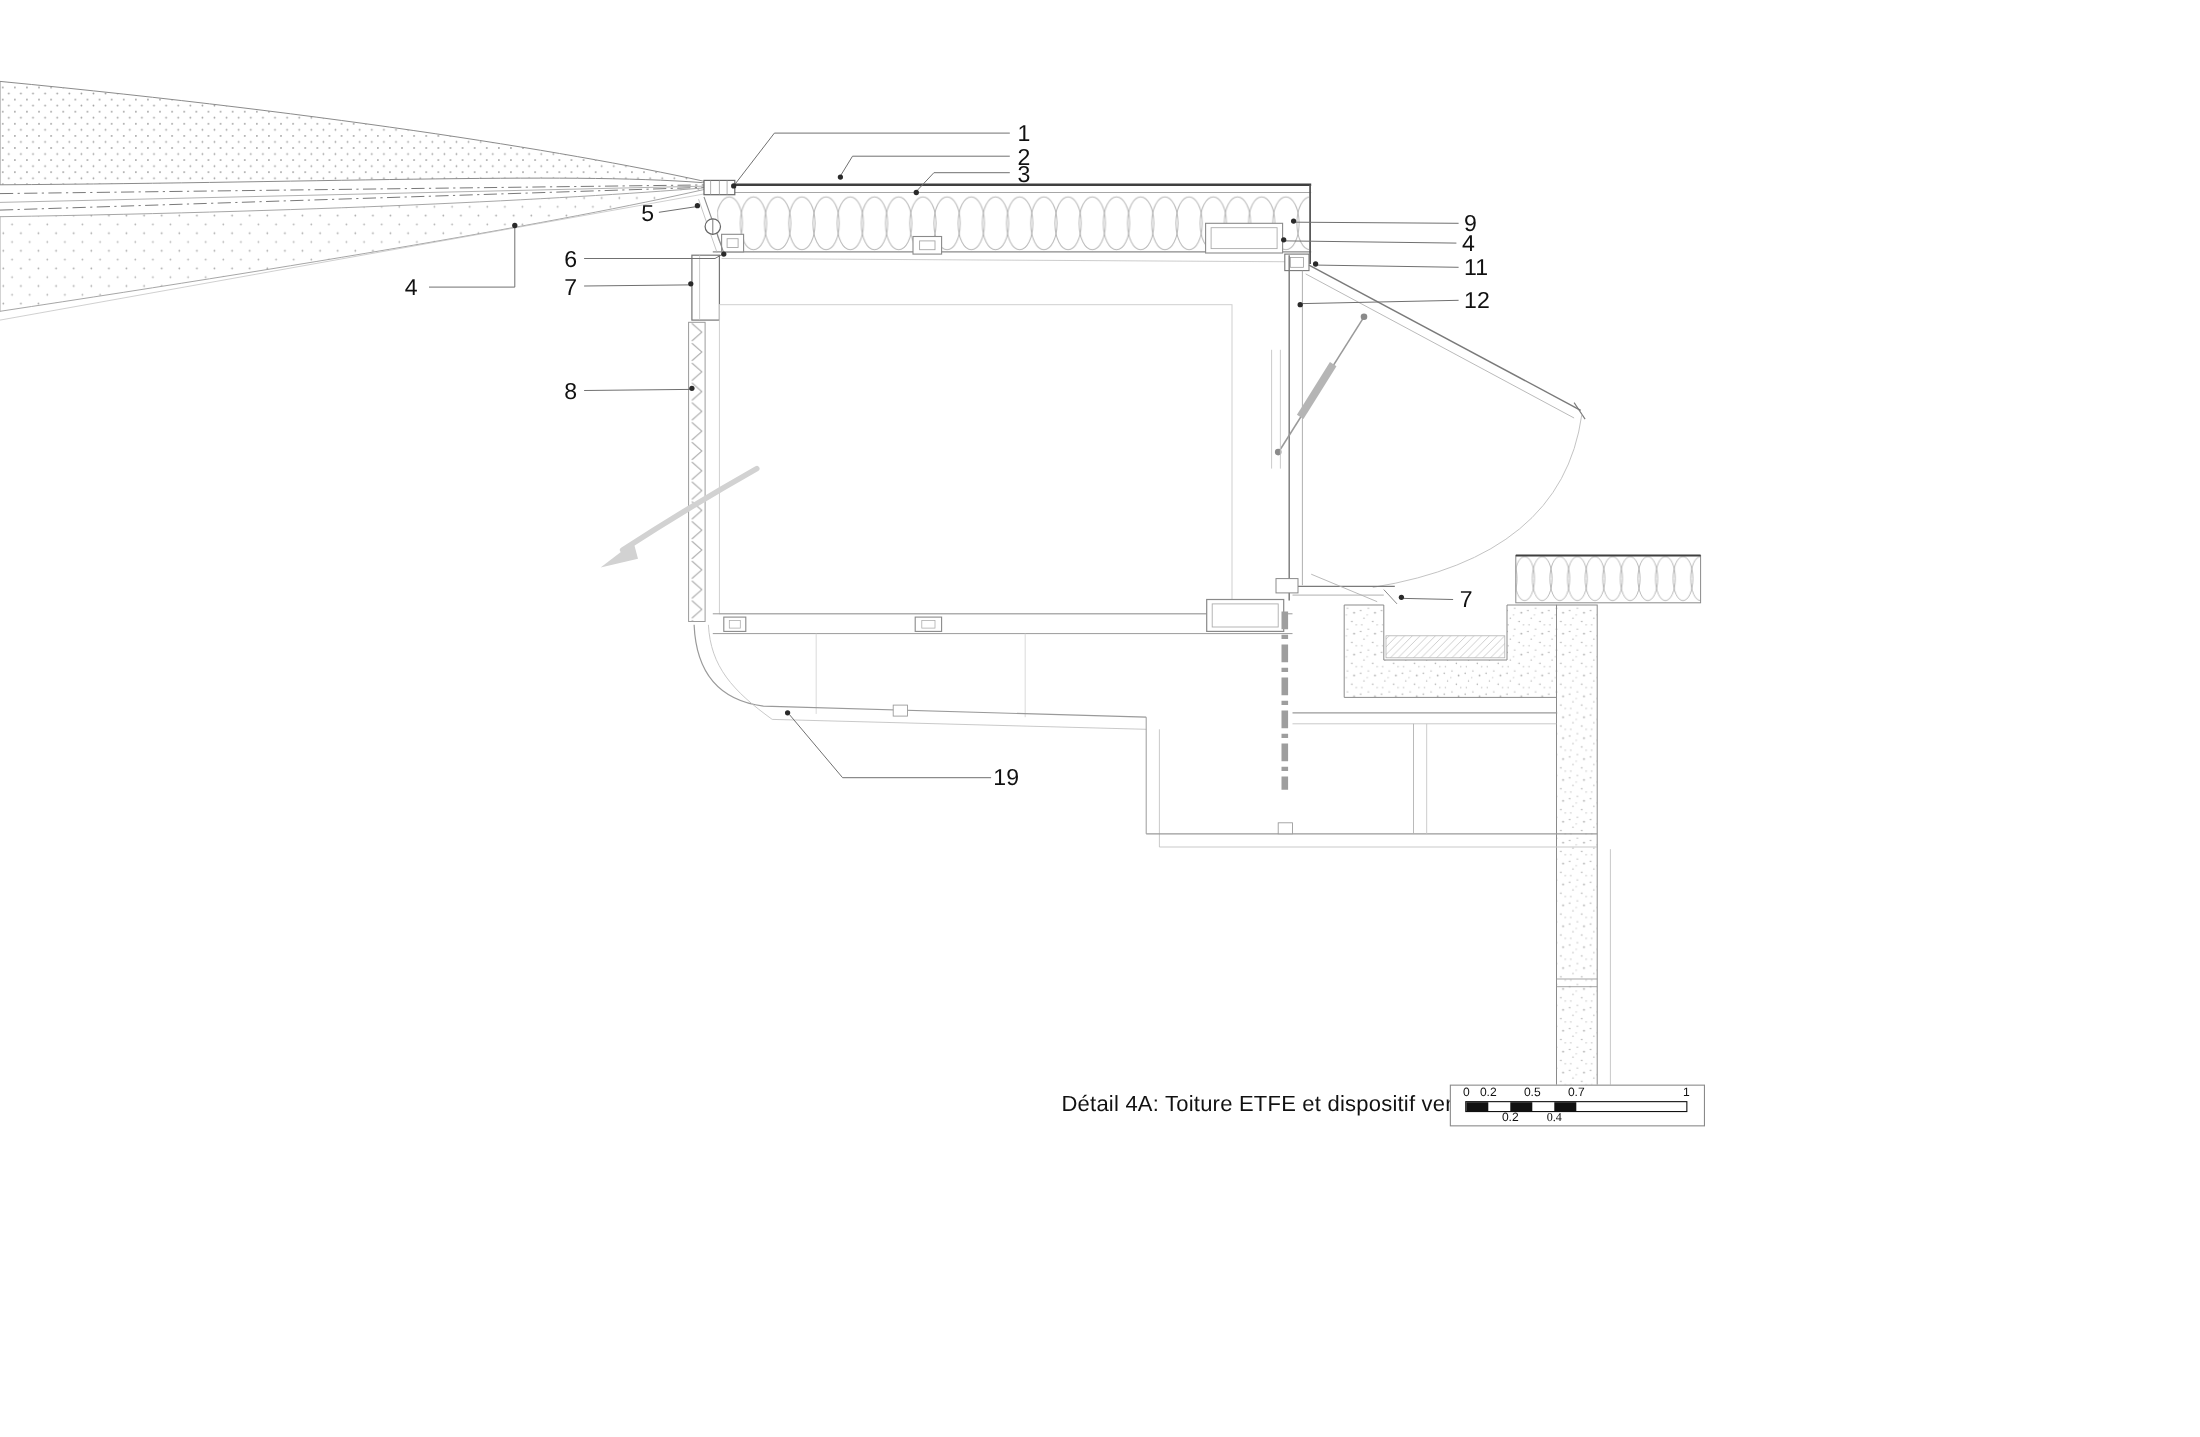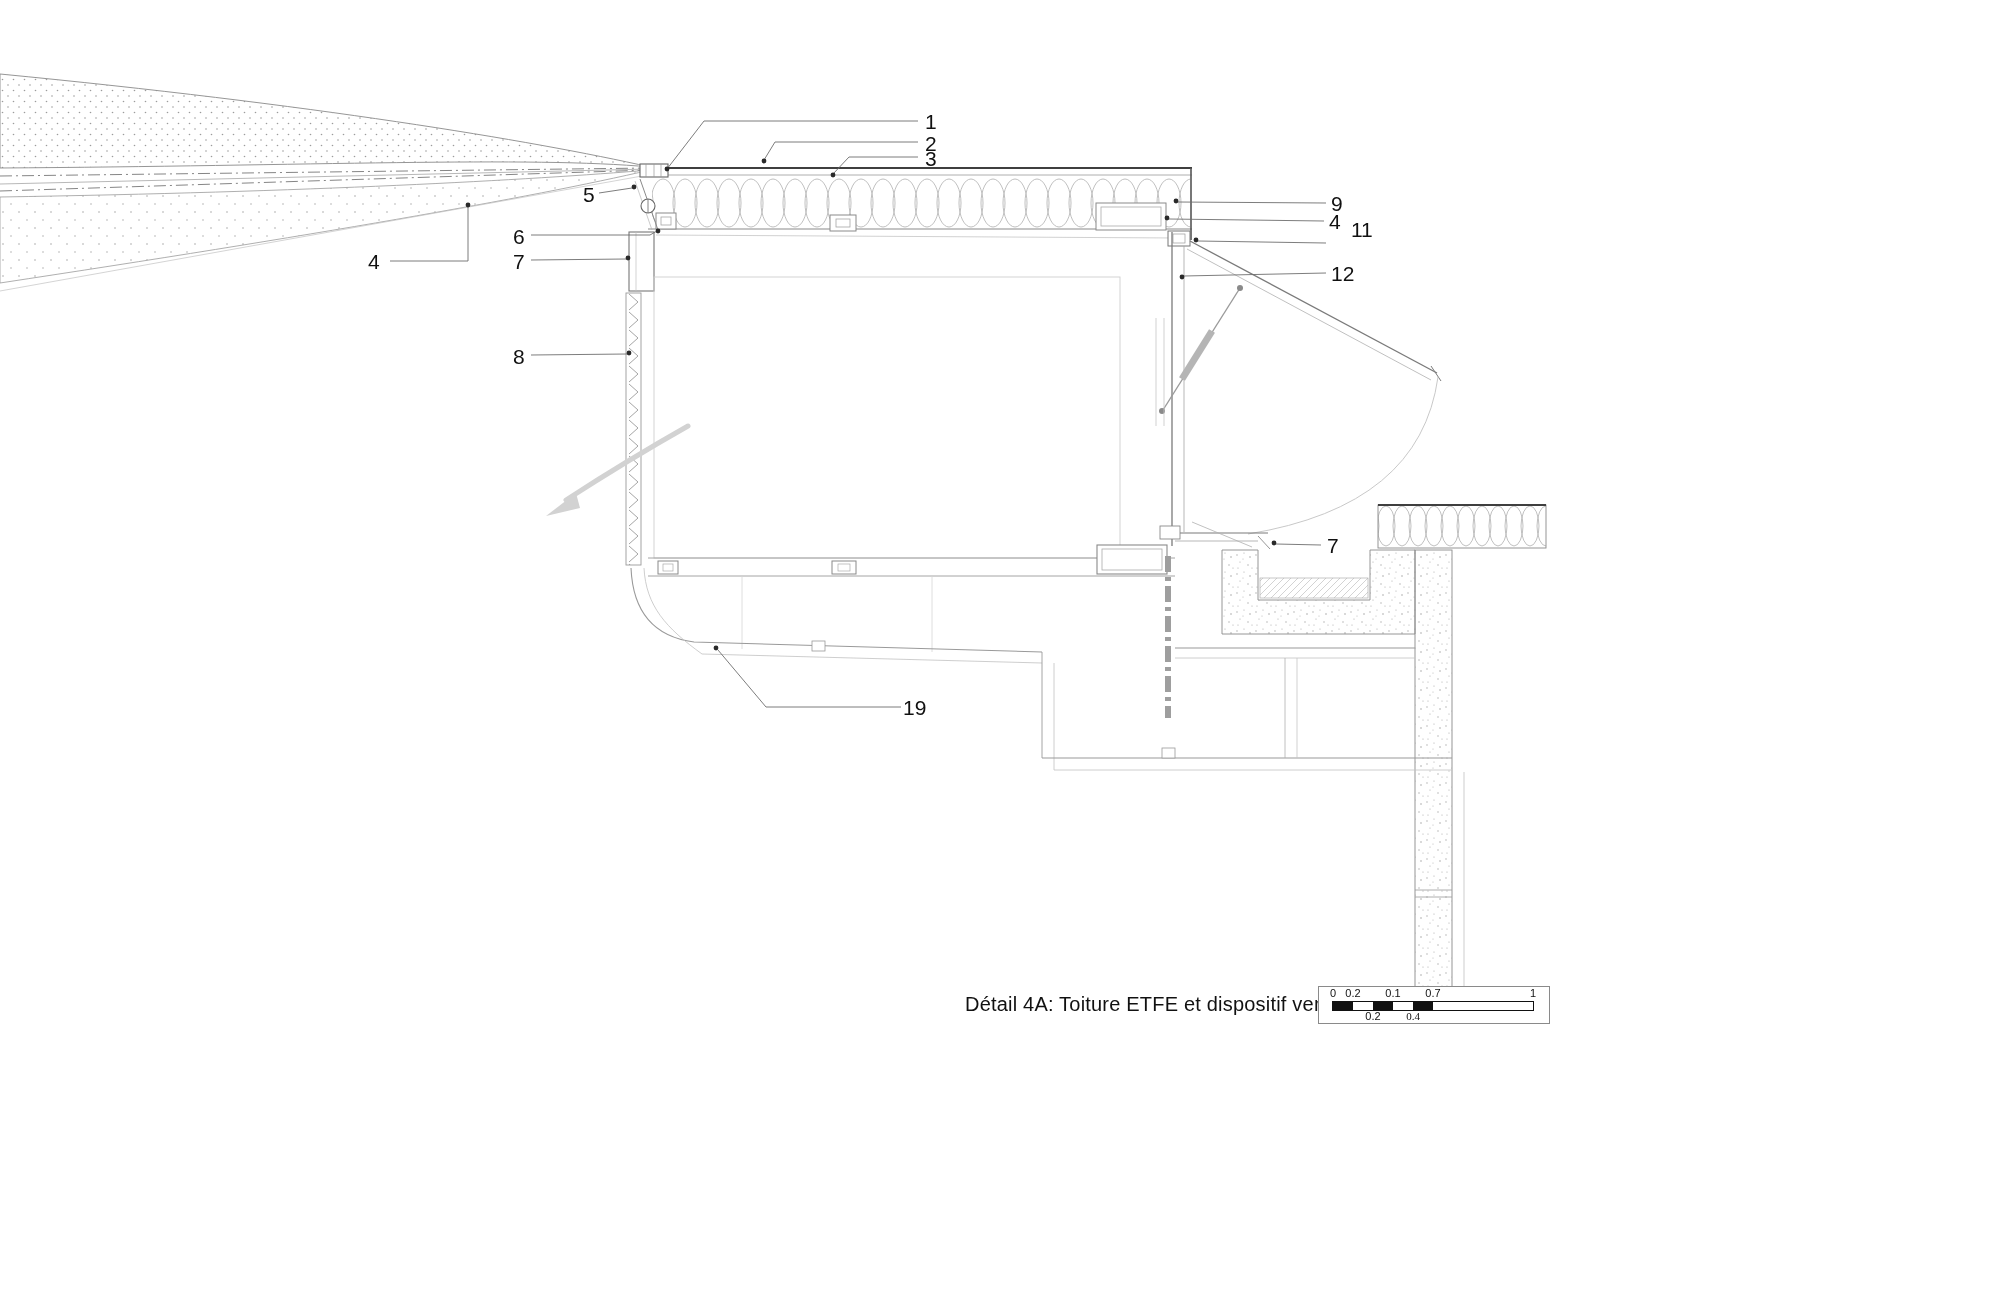--- a/index.html
+++ b/index.html
@@ -211,35 +211,35 @@
   <div class="callout" style="left:925px;top:111px;">1</div>
   <div class="callout" style="left:925px;top:133px;">2</div>
   <div class="callout" style="left:925px;top:148px;">3</div>
   <div class="callout" style="left:368px;top:251px;">4</div>
   <div class="callout" style="left:583px;top:184px;">5</div>
   <div class="callout" style="left:513px;top:226px;">6</div>
   <div class="callout" style="left:513px;top:251px;">7</div>
   <div class="callout" style="left:513px;top:346px;">8</div>
   <div class="callout" style="left:1331px;top:193px;">9</div>
   <div class="callout" style="left:1329px;top:211px;">4</div>
-  <div class="callout" style="left:1331px;top:219px;margin-left:20px;">11</div>
+  <div class="callout" style="left:1331px;top:233px;">11</div>
   <div class="callout" style="left:1331px;top:263px;">12</div>
   <div class="callout" style="left:1327px;top:535px;">7</div>
   <div class="callout" style="left:903px;top:697px;">19</div>
 
   <div class="title">Détail 4A: Toiture  ETFE et dispositif ventilation</div>
 
   <div class="scalebar">
     <div class="sb-bar">
       <div class="sb-seg" style="left:0;width:20px;"></div>
       <div class="sb-seg" style="left:40px;width:20px;"></div>
       <div class="sb-seg" style="left:80px;width:20px;"></div>
     </div>
     <span class="sb-label sb-top" style="left:14px;">0</span>
     <span class="sb-label sb-top" style="left:34px;">0.2</span>
-    <span class="sb-label sb-top" style="left:74px;">0.1</span>
+    <span class="sb-label sb-top" style="left:74px;">0.5</span>
     <span class="sb-label sb-top" style="left:114px;">0.7</span>
     <span class="sb-label sb-top" style="left:214px;">1</span>
     <span class="sb-label sb-bottom" style="left:54px;">0.2</span>
     <span class="sb-label sb-bottom" style="left:94px;font-family:Liberation Serif, serif;">0.4</span>
   </div>
 
 </div>
 
 </body></html>

